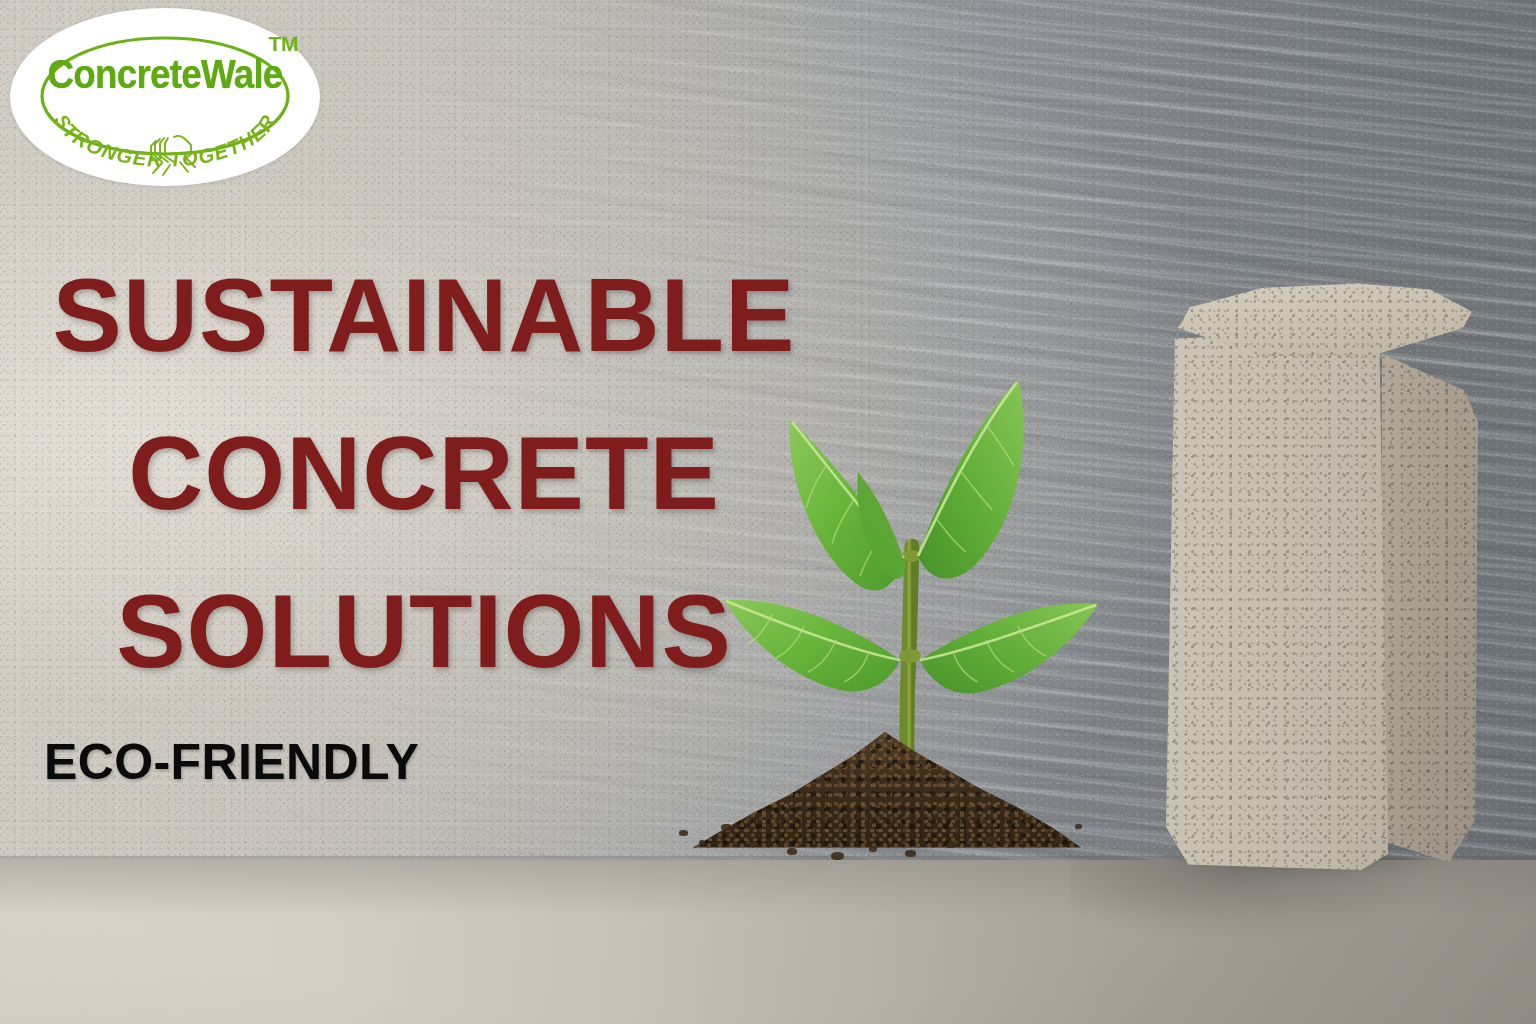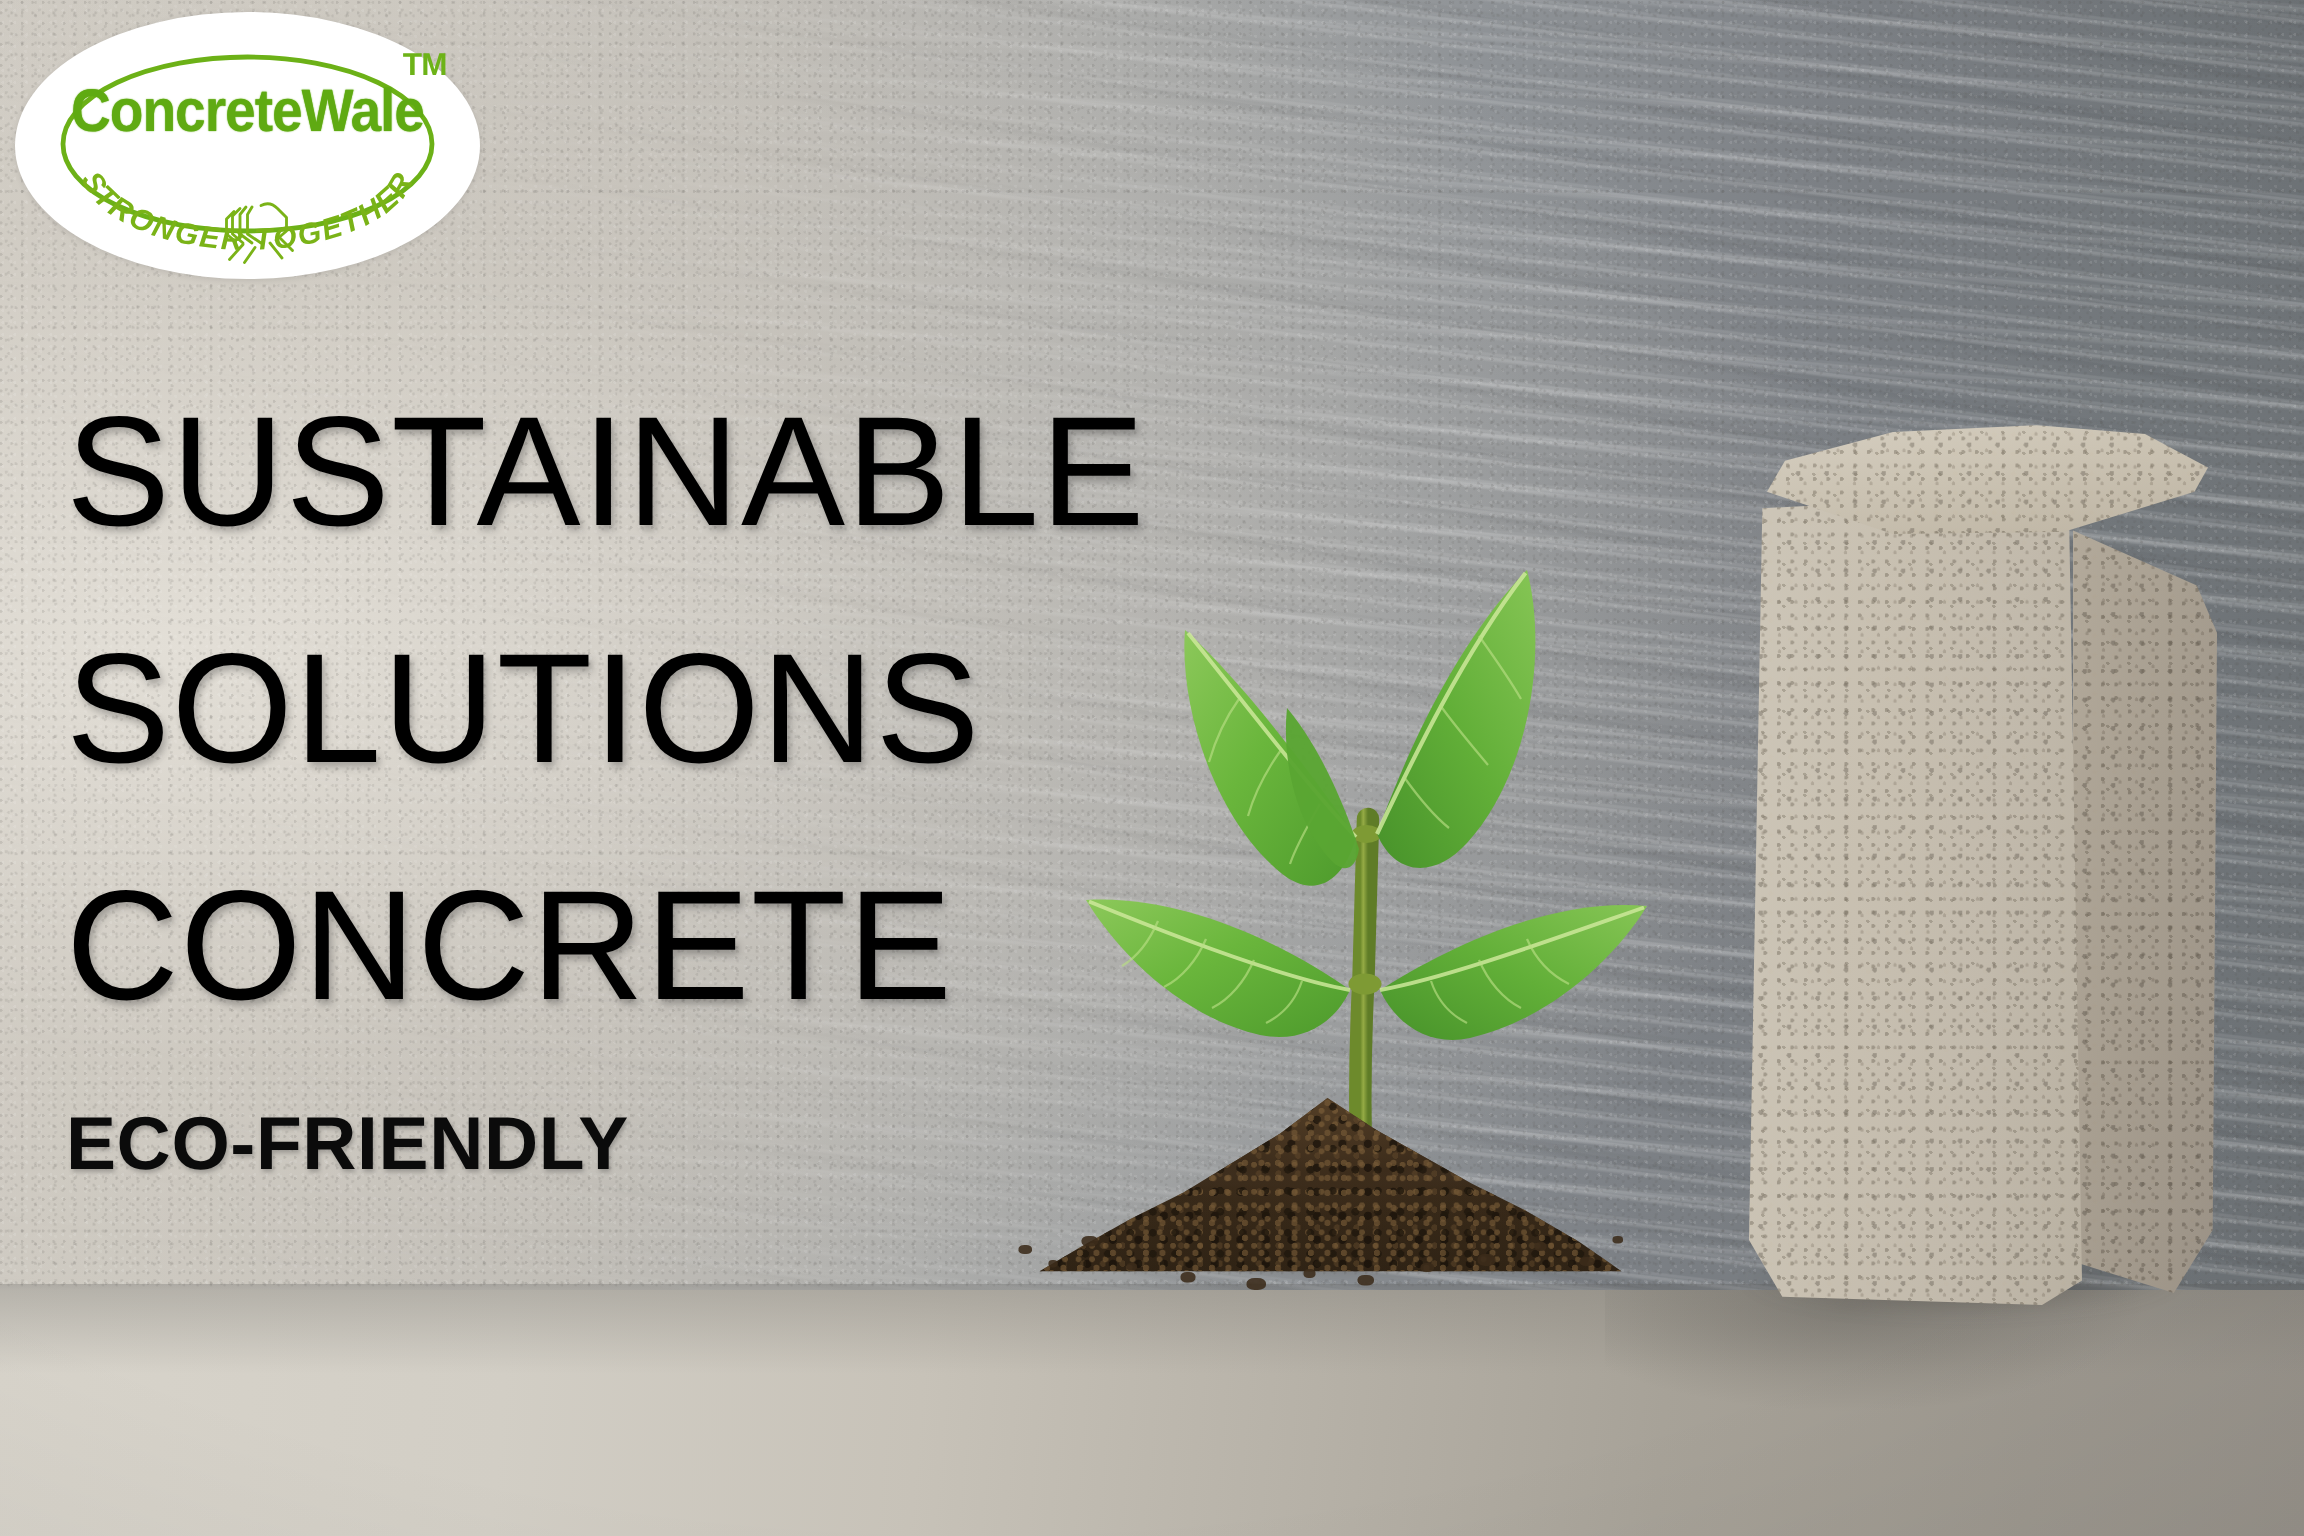--- a/index.html
+++ b/index.html
@@ -104,27 +104,28 @@
   }
   .logo-tm {
     position:absolute; right:22px; top:24px;
     font-size:21px; font-weight:bold; color:#6db318;
     letter-spacing:-.4px;
   }
 
   
   #copy { position:absolute; left:44px; top:236px; width:760px; }
   .headline {
-    color:#000000;
+    color:#7f1d1d;
     font-family:"Liberation Sans Narrow","Liberation Sans", sans-serif;
-    font-weight:normal; font-size:104px; line-height:1.52;
+    font-weight:bold; font-size:104px; line-height:1.52;
     letter-spacing:1px;
     transform:scaleX(1.0); transform-origin:0 0;
     text-shadow:2px 3px 5px rgba(40,40,40,.30);
     white-space:nowrap;
+    text-align:center;
   }
   .subline {
     color:#0b0b0b;
     font-family:Liberation Sans, sans-serif;
     font-weight:bold; font-size:50px; line-height:1.22;
     letter-spacing:.4px;
     text-shadow:1px 2px 3px rgba(40,40,40,.28);
     white-space:nowrap;
   }
   #sub { margin-top:22px; }
@@ -336,20 +337,20 @@
         <path d="M170 154 l8 10"></path>
         <path d="M176 150 l9 9"></path>
       </g>
     </svg>
     <div class="logo-word">ConcreteWale</div>
     <div class="logo-tm">TM</div>
   </div>
 
   <div id="copy">
     <div class="headline">SUSTAINABLE</div>
+    <div class="headline">CONCRETE</div>
     <div class="headline">SOLUTIONS</div>
-    <div class="headline">CONCRETE</div>
     <div id="sub">
       <div class="subline">ECO-FRIENDLY</div>
     </div>
   </div>
 
 </div>
 
 </body></html>

